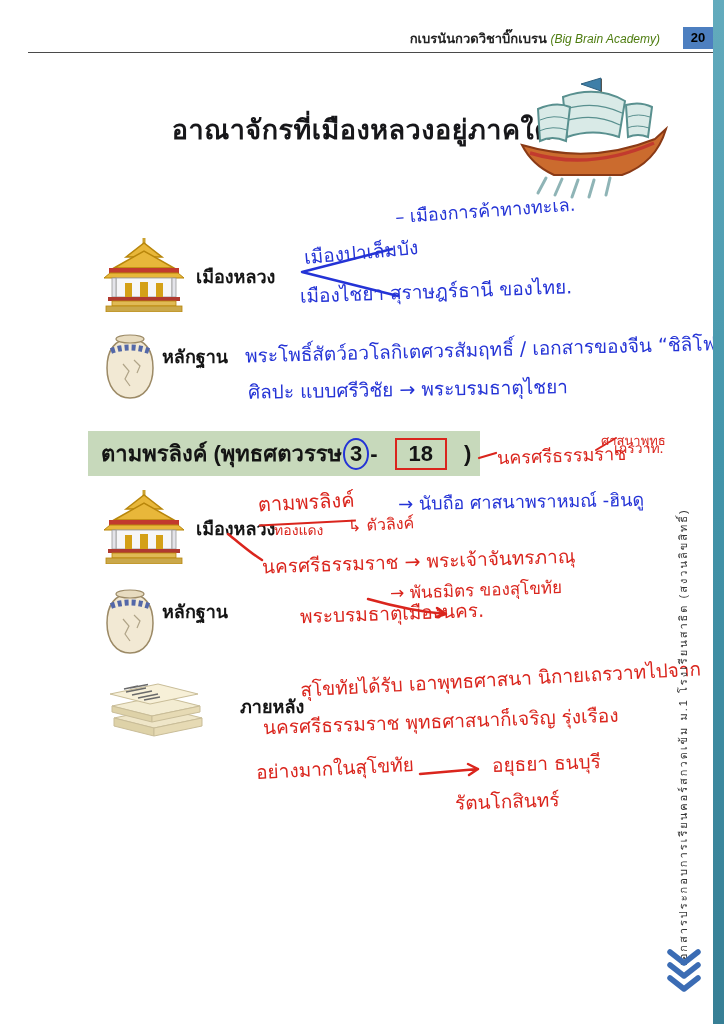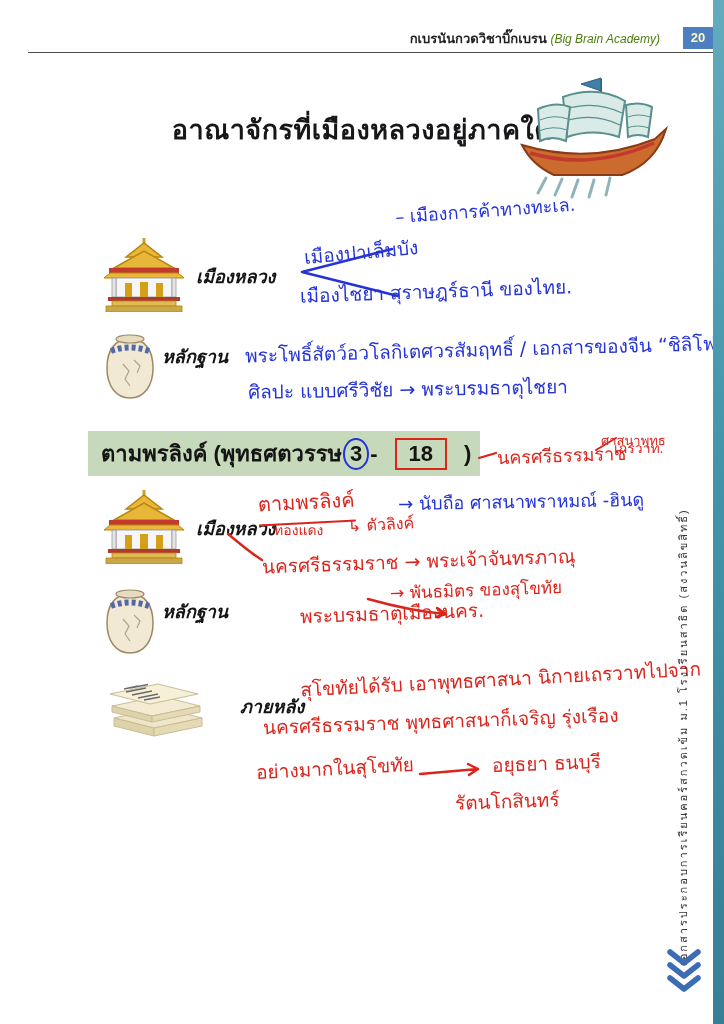--- a/index.html
+++ b/index.html
@@ -5,33 +5,33 @@
   html,body{margin:0;padding:0;background:#9a9a9a;}
   .page{
     position:relative;width:724px;height:1024px;background:#ffffff;
     font-family:"Liberation Sans","DejaVu Sans",sans-serif;color:#1c1c1e;
     overflow:hidden;margin:0 auto;
   }
   .abs{position:absolute;}
   
   .hdr-text{top:28px;left:220px;width:440px;text-align:right;font-size:13px;font-weight:bold;color:#222;}
   .hdr-en{font-weight:normal;font-style:italic;font-size:12px;color:#4d7c0f;}
-  .page-box{top:27px;left:683px;width:30px;height:22px;background:#4d7fc0;color:#fef9c3;
+  .page-box{top:27px;left:683px;width:30px;height:22px;background:#4d7fc0;color:#000000;
     font-size:13px;text-align:center;line-height:22px;font-weight:bold;}
   .hdr-rule{top:52px;left:28px;width:685px;height:1px;background:#4a4a4a;}
   
   .title{top:108px;left:0;width:724px;text-align:center;font-size:27px;font-weight:bold;color:#17171a;letter-spacing:.5px;}
   
   .banner{background:#c7d9bb;color:#141414;font-weight:bold;display:flex;align-items:center;padding-left:13px;box-sizing:border-box;}
   .banner1{top:188px;left:88px;width:302px;height:41px;font-size:21px;}
   .banner2{top:431px;left:88px;width:392px;height:45px;font-size:22px;}
   .circ13{display:inline-block;border:2.5px solid #2433d6;border-radius:50%;padding:3px 5px;margin:0 1px;line-height:1;}
   .box18{display:inline-block;border:2.5px solid #da251d;padding:3px 12px;margin:0 17px;line-height:1;}
   
-  .rowlab{font-size:18px;font-weight:bold;color:#141414;font-style:italic;}
+  .rowlab{font-size:18px;font-weight:bold;color:#141414;}
   
   .hw{font-family:"DejaVu Sans",sans-serif;white-space:nowrap;}
   .hw-blue{color:#2433d6;}
   .hw-red{color:#da251d;}
   
   .side-note{top:966px;left:674px;width:580px;transform:rotate(-90deg);transform-origin:0 0;
     font-size:11px;letter-spacing:2px;color:#333;white-space:nowrap;}
   
   .footer{top:968px;left:0;width:700px;text-align:center;font-size:10.5px;color:#2a2a2a;}
   

